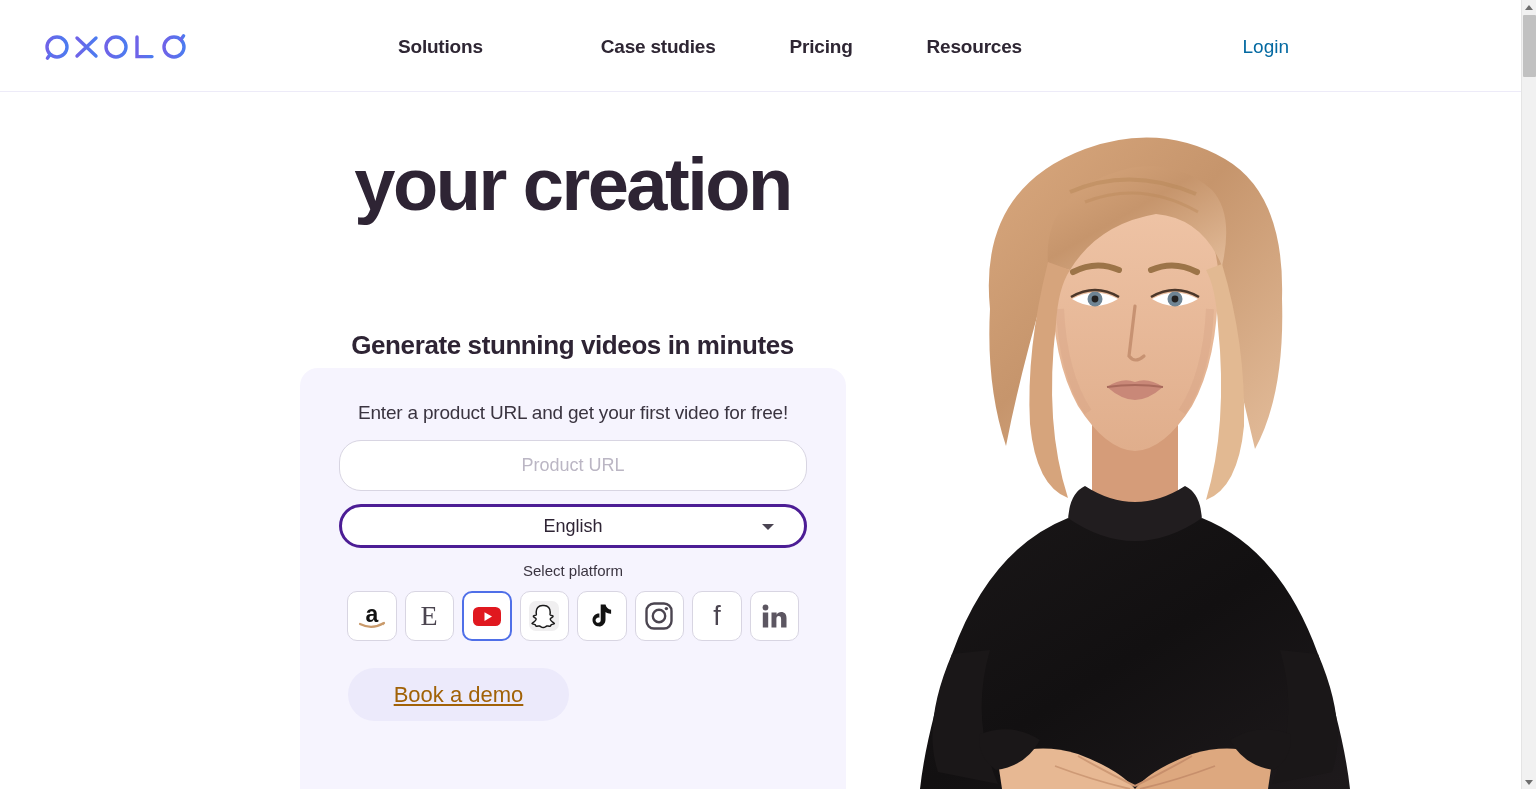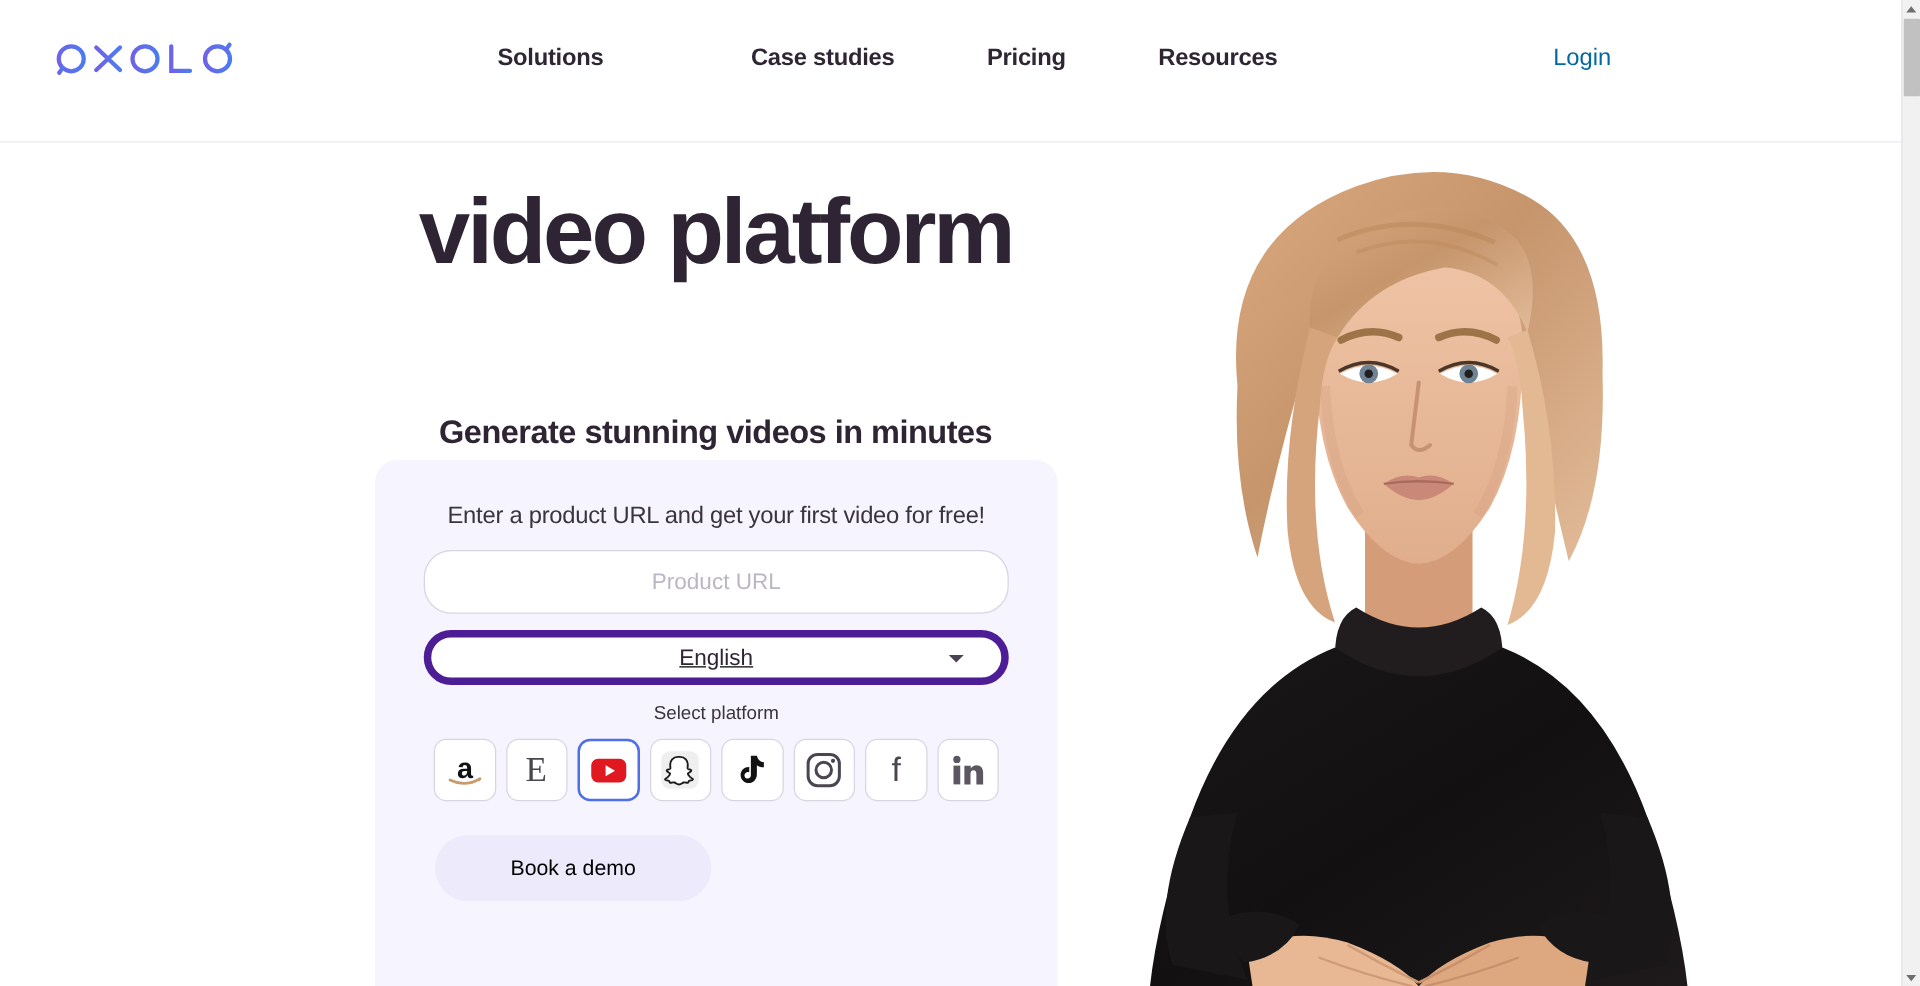--- a/index.html
+++ b/index.html
@@ -13,21 +13,21 @@
   #page {
     position:relative;
     width:1536px; height:789px;
     background:#ffffff;
     overflow:hidden;
   }
 
   
   .header {
     position:absolute; left:0; top:0;
-    width:1521px; height:114px;
+    width:1521px; height:92px;
     background:#ffffff;
     border-bottom:1px solid #EDEBF8;
     display:flex; align-items:center;
     z-index:40;
   }
   .logo {
     position:absolute; left:44px; top:32px;
     width:146px; height:30px;
     display:block;
   }
@@ -123,26 +123,25 @@
     font-size:18px;
     color:#3A3440;
     font-family:"Liberation Sans", sans-serif;
     outline:none;
   }
   .url-input::placeholder { color:#BBB6C4; }
 
   .lang-select {
     position:absolute; left:39px; top:136px;
     width:468px; height:44px;
-    border:6px solid #4c1d95;
+    border:3px solid #4c1d95;
     border-radius:22px;
     background:#ffffff;
     display:flex; align-items:center; justify-content:center;
     cursor:pointer;
-    text-decoration:underline;
   }
   .lang-value {
     font-size:18px;
     color:#2E2434;
   }
   .chev {
     position:absolute; right:30px; top:50%;
     margin-top:-2px;
     width:0; height:0;
     border-left:6px solid transparent;
@@ -186,24 +185,25 @@
     border:none; border-radius:27px;
     color:#3A3440;
     font-size:17px;
     font-family:"Liberation Sans", sans-serif;
     cursor:pointer;
   }
   .btn-demo {
     width:221px; height:53px;
     background:#ECEAFB;
     border:none; border-radius:27px;
-    color:#000000;
-    font-size:17px;
+    color:#a16207;
+    font-size:22px;
     font-family:"Liberation Sans", sans-serif;
     cursor:pointer;
+    text-decoration:underline;
   }
 
   
   .presenter {
     position:absolute; left:830px; top:94px;
     width:691px; height:695px;
     overflow:hidden;
     z-index:10;
   }
 
@@ -281,21 +281,21 @@
       <span class="nav-item">Pricing</span>
       <span class="nav-gap-3"></span>
       <span class="nav-item">Resources</span>
     </div>
 
     <span class="login-link">Login</span>
   </div>
 
   <div class="hero-left">
     <h1 class="headline">
-      <span class="line2">video platform</span>
+      <span class="line2">your creation</span>
     </h1>
     <div class="subhead">Generate stunning videos in minutes</div>
 
     <div class="card">
 
       <div class="card-title">Enter a product URL and get your first video for free!</div>
 
       <input class="url-input" type="text" placeholder="Product URL" style="">
 
       <div class="lang-select">

